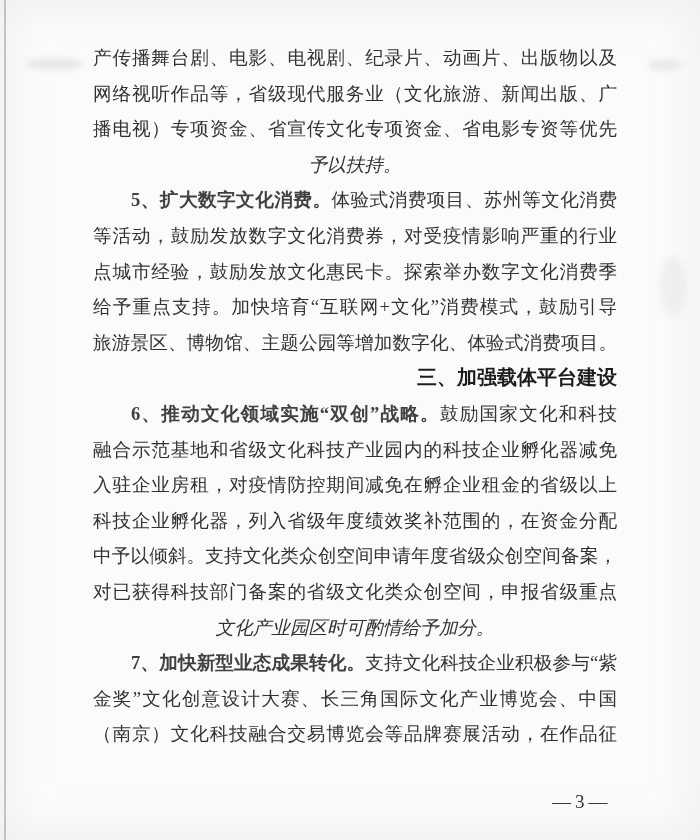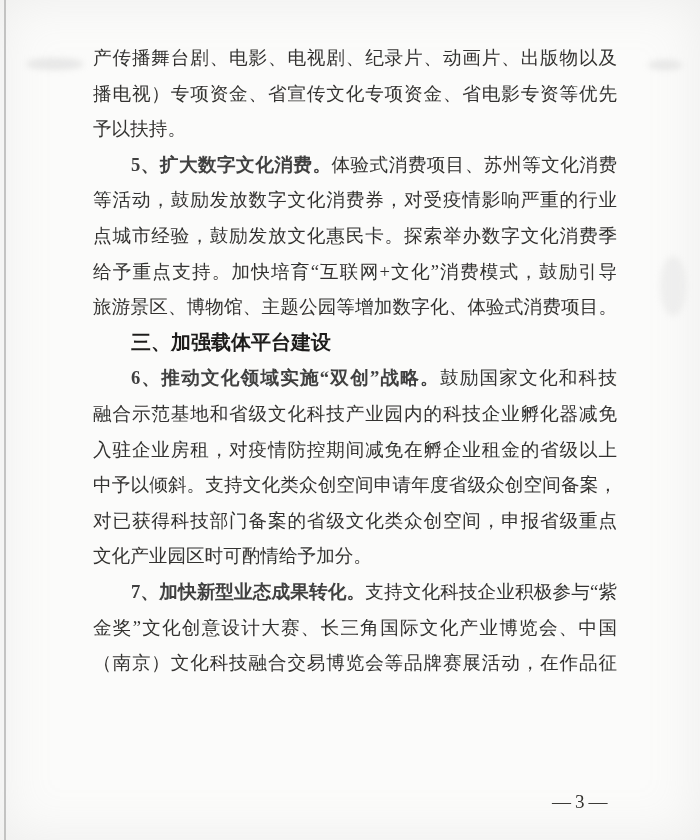--- a/index.html
+++ b/index.html
@@ -48,33 +48,33 @@
     font-size: 18.6px;
     color: #333230;
     letter-spacing: 0;
     overflow: hidden;
   }
   .justify {
     text-align: justify;
     text-align-last: justify;
     text-justify: inter-character;
   }
-  .short { text-align: left; }
+  .short { text-align: center; font-style: italic; }
   .indent { text-indent: 38px; }
   .ln b {
     font-weight: 700;
     color: #404040;
   }
   .heading {
     font-family: "Liberation Sans", "DejaVu Sans", sans-serif;
     font-weight: 700;
     font-size: 20px;
     color: #1d1c1b;
     text-indent: 38px;
-    text-align: left;
+    text-align: right;
   }
   .page-number {
     position: absolute;
     left: 552px;
     top: 791px;
     font-size: 19px;
     color: #33322f;
     letter-spacing: 4px;
     white-space: nowrap;
   }
@@ -83,34 +83,36 @@
 <body>
 
 <div class="page">
   <div class="edge-line"></div>
   <div class="smudge s1"></div>
   <div class="smudge s2"></div>
   <div class="smudge s3"></div>
 
   <main class="content">
     <p class="ln justify">产传播舞台剧、电影、电视剧、纪录片、动画片、出版物以及</p>
+    <p class="ln justify">网络视听作品等，省级现代服务业（文化旅游、新闻出版、广</p>
     <p class="ln justify">播电视）专项资金、省宣传文化专项资金、省电影专资等优先</p>
     <p class="ln short">予以扶持。</p>
 
     <p class="ln justify indent"><b>5、扩大数字文化消费。</b><span>体验式消费项目、苏州等文化消费试</span></p>
     <p class="ln justify">等活动，鼓励发放数字文化消费券，对受疫情影响严重的行业</p>
     <p class="ln justify">点城市经验，鼓励发放文化惠民卡。探索举办数字文化消费季</p>
     <p class="ln justify">给予重点支持。加快培育“互联网+文化”消费模式，鼓励引导</p>
     <p class="ln justify">旅游景区、博物馆、主题公园等增加数字化、体验式消费项目。</p>
 
     <h2 class="ln heading">三、加强载体平台建设</h2>
 
     <p class="ln justify indent"><b>6、推动文化领域实施“双创”战略。</b><span>鼓励国家文化和科技</span></p>
     <p class="ln justify">融合示范基地和省级文化科技产业园内的科技企业孵化器减免</p>
     <p class="ln justify">入驻企业房租，对疫情防控期间减免在孵企业租金的省级以上</p>
+    <p class="ln justify">科技企业孵化器，列入省级年度绩效奖补范围的，在资金分配</p>
     <p class="ln justify">中予以倾斜。支持文化类众创空间申请年度省级众创空间备案，</p>
     <p class="ln justify">对已获得科技部门备案的省级文化类众创空间，申报省级重点</p>
     <p class="ln short">文化产业园区时可酌情给予加分。</p>
 
     <p class="ln justify indent"><b>7、加快新型业态成果转化。</b><span>支持文化科技企业积极参与“紫</span></p>
     <p class="ln justify">金奖”文化创意设计大赛、长三角国际文化产业博览会、中国</p>
     <p class="ln justify">（南京）文化科技融合交易博览会等品牌赛展活动，在作品征</p>
   </main>
 
   <div class="page-number">—3—</div>

